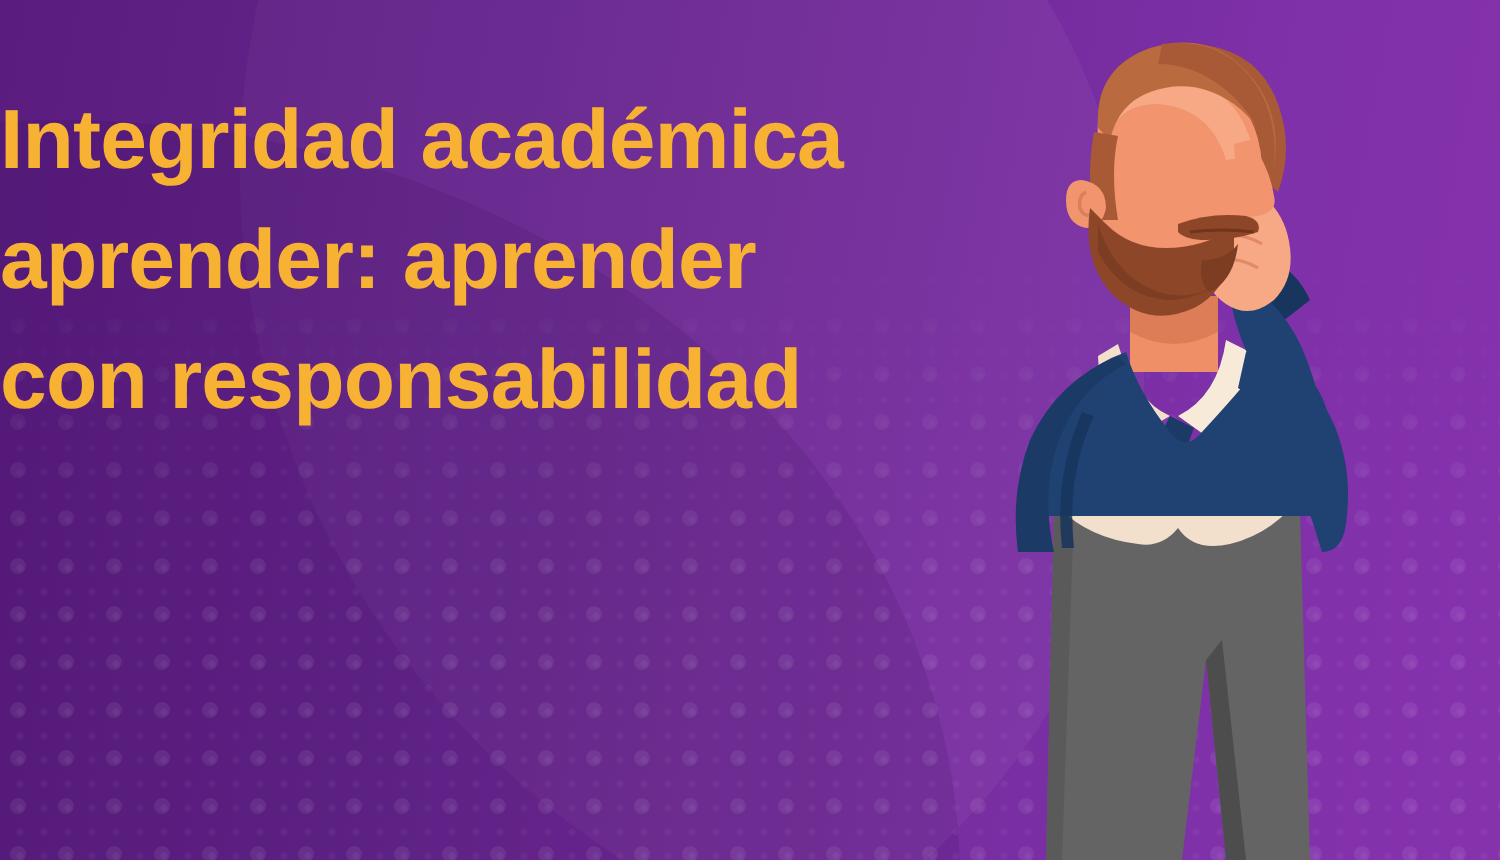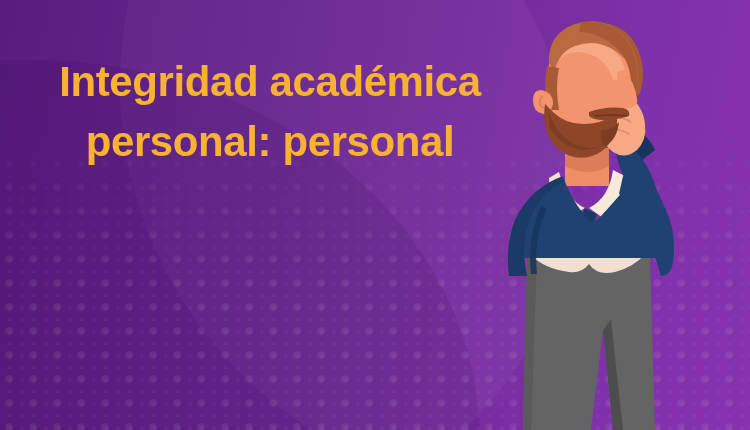--- a/index.html
+++ b/index.html
@@ -61,23 +61,22 @@
     background-size: 24px 24px, 12px 12px;
     background-position: 0 0, 6px 6px;
     -webkit-mask-image: linear-gradient(to bottom, rgba(0,0,0,0) 0%, rgba(0,0,0,0.55) 22%, rgba(0,0,0,1) 55%, rgba(0,0,0,1) 100%);
     mask-image: linear-gradient(to bottom, rgba(0,0,0,0) 0%, rgba(0,0,0,0.55) 22%, rgba(0,0,0,1) 55%, rgba(0,0,0,1) 100%);
   }
 
   
   .title-wrap {
     position: absolute;
     left: 0;
-    top: 52px;
+    top: 40px;
     width: 540px;
-    text-align: center;
     z-index: 5;
   }
   .title-line {
     display: block;
     font-size: 42px;
     font-weight: bold;
     line-height: 60px;
     letter-spacing: -0.4px;
     color: #f7b233;
     white-space: nowrap;
@@ -100,21 +99,22 @@
 <div id="banner">
 
   <div class="bg-base"></div>
   <div class="bg-blob-a"></div>
   <div class="bg-blob-b"></div>
   <div class="bg-blob-c"></div>
   <div class="bg-dots"></div>
 
   <div class="title-wrap">
     <span class="title-line">Integridad académica</span>
-    <span class="title-line">personal: personal</span>
+    <span class="title-line">aprender: aprender</span>
+    <span class="title-line">con responsabilidad</span>
   </div>
 
   <div class="figure">
     <svg width="245" height="430" viewBox="0 0 245 430" xmlns="http://www.w3.org/2000/svg">
 
       <g>
         <path d="M22 255 L145 255 L150 430 L108 430 L98 330 L86 430 L18 430 Z" fill="#646464"></path>
         <path d="M98 330 L108 430 L118 430 L106 320 Z" fill="#4d4d4d"></path>
         <path d="M22 255 L32 255 L26 430 L18 430 Z" fill="#5a5a5a"></path>
       </g>

